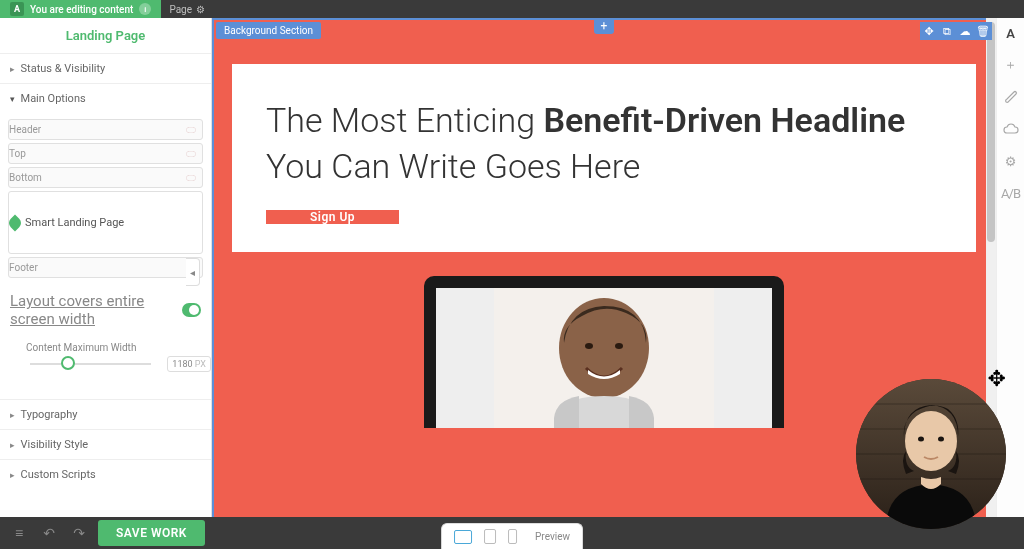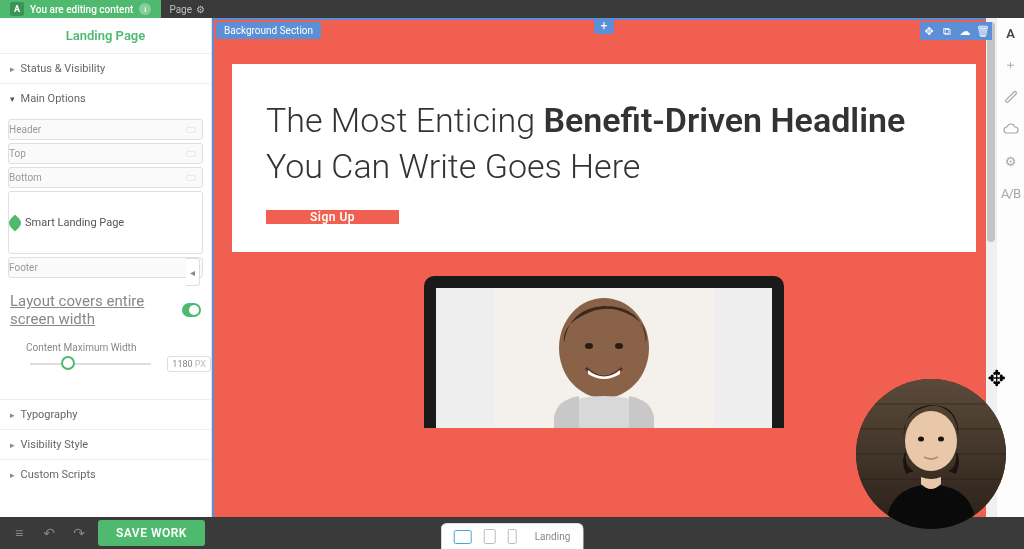--- a/index.html
+++ b/index.html
@@ -246,21 +246,21 @@
   <div class="hist-btn">≡</div>
   <div class="hist-btn">↶</div>
   <div class="hist-btn">↷</div>
   <div class="save-btn">SAVE WORK</div>
 </div>
 
 <div class="device-footer">
   <div class="dicon active"></div>
   <div class="dicon tablet"></div>
   <div class="dicon phone"></div>
-  <div class="preview">Landing</div>
+  <div class="preview">Preview</div>
 </div>
 
 <div class="move-cursor">✥</div>
 
 <div class="webcam">
   <svg width="150" height="150" viewBox="0 0 150 150">
     <defs>
       <linearGradient id="wall" x1="0" y1="0" x2="0" y2="1">
         <stop offset="0" stop-color="#5a4a3a"></stop>
           <stop offset="1" stop-color="#2a2018"></stop>

